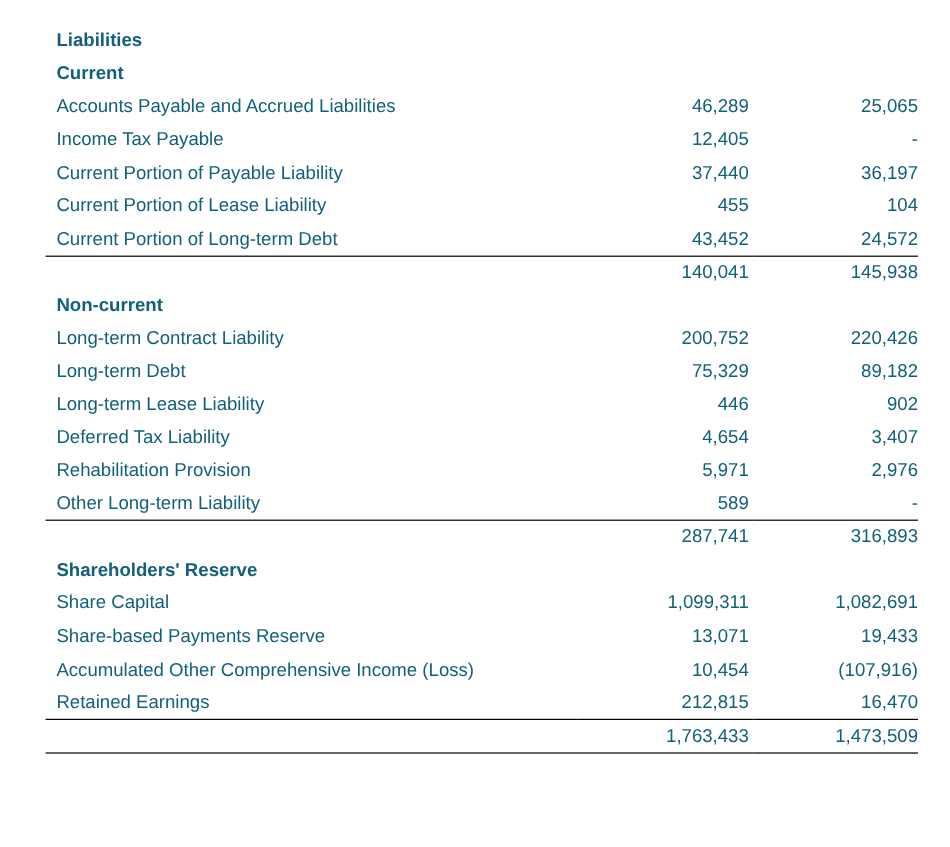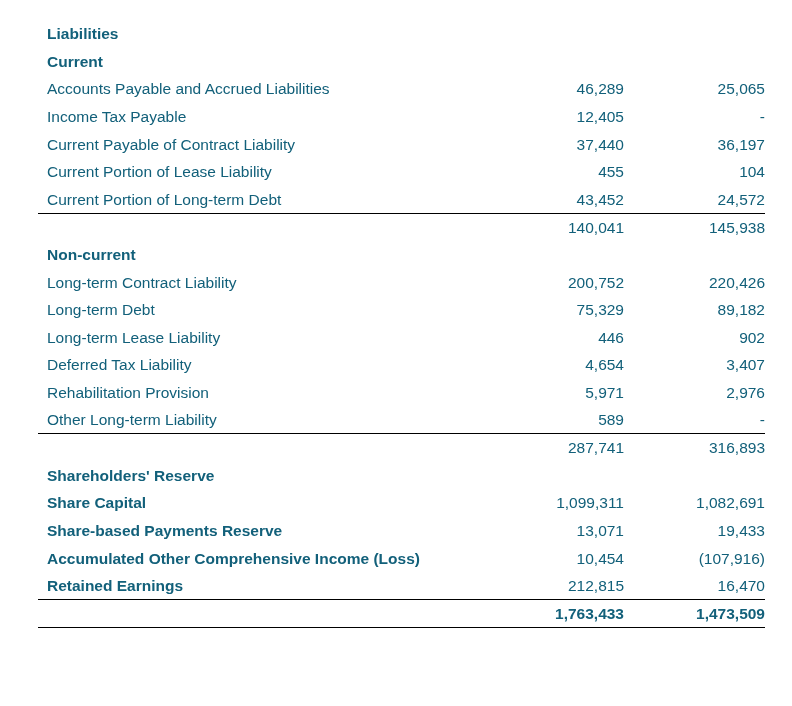--- a/index.html
+++ b/index.html
@@ -52,22 +52,22 @@
     padding-right: 4px;
     font-variant-numeric: tabular-nums;
   }
 
   td.num.col2 {
     padding-right: 0px;
   }
 
   
   .sec-head td.label { font-weight: bold; }
-  .bold-label td.label { font-weight: bold; }
-  .grand td.num { font-weight: bold; }
+  .bold-label td.label { font-weight: normal; }
+  .grand td.num { font-weight: normal; }
 
   
   tr.rule-top > td {
     border-top: 1.4px solid #000000;
   }
   tr.rule-bottom > td {
     border-bottom: 1.4px solid #000000;
   }
 
   
@@ -101,21 +101,21 @@
         <td class="label">Accounts Payable and Accrued Liabilities</td>
         <td class="num">46,289</td>
         <td class="num col2">25,065</td>
       </tr>
       <tr class="row">
         <td class="label">Income Tax Payable</td>
         <td class="num">12,405</td>
         <td class="num col2">-</td>
       </tr>
       <tr class="row">
-        <td class="label">Current Payable of Contract Liability</td>
+        <td class="label">Current Portion of Payable Liability</td>
         <td class="num">37,440</td>
         <td class="num col2">36,197</td>
       </tr>
       <tr class="row">
         <td class="label">Current Portion of Lease Liability</td>
         <td class="num">455</td>
         <td class="num col2">104</td>
       </tr>
       <tr class="row">
         <td class="label">Current Portion of Long-term Debt</td>

